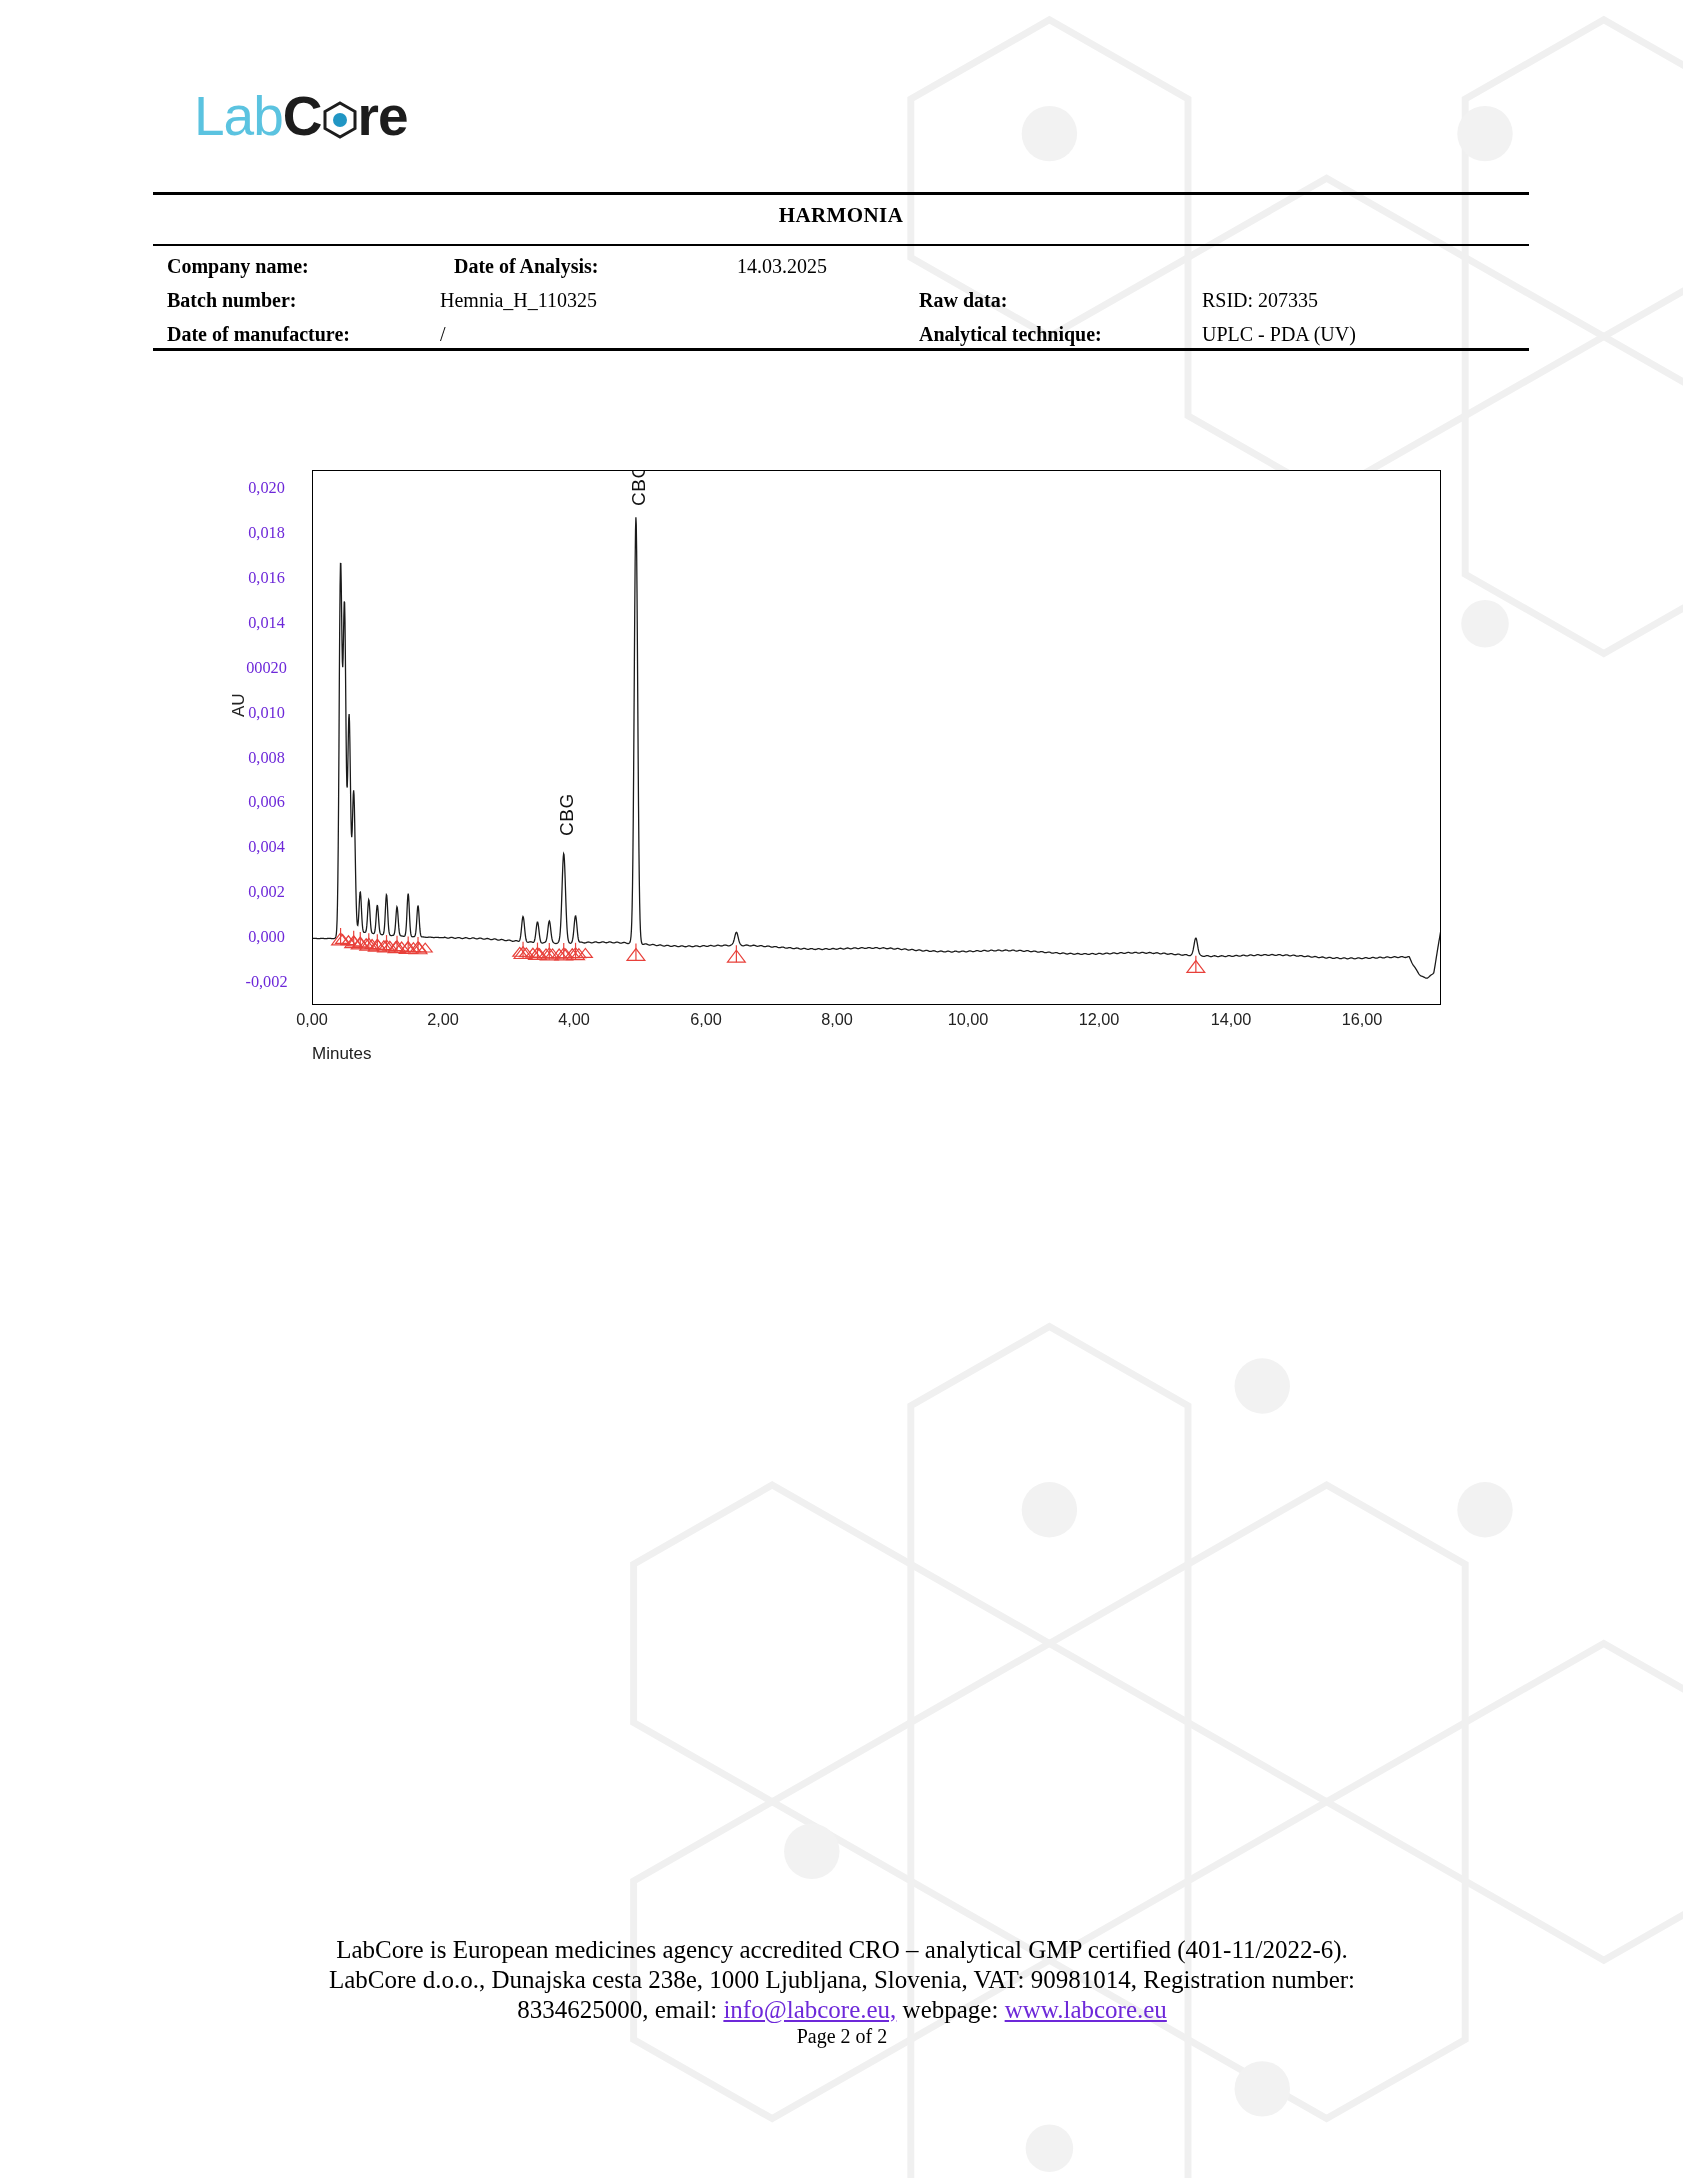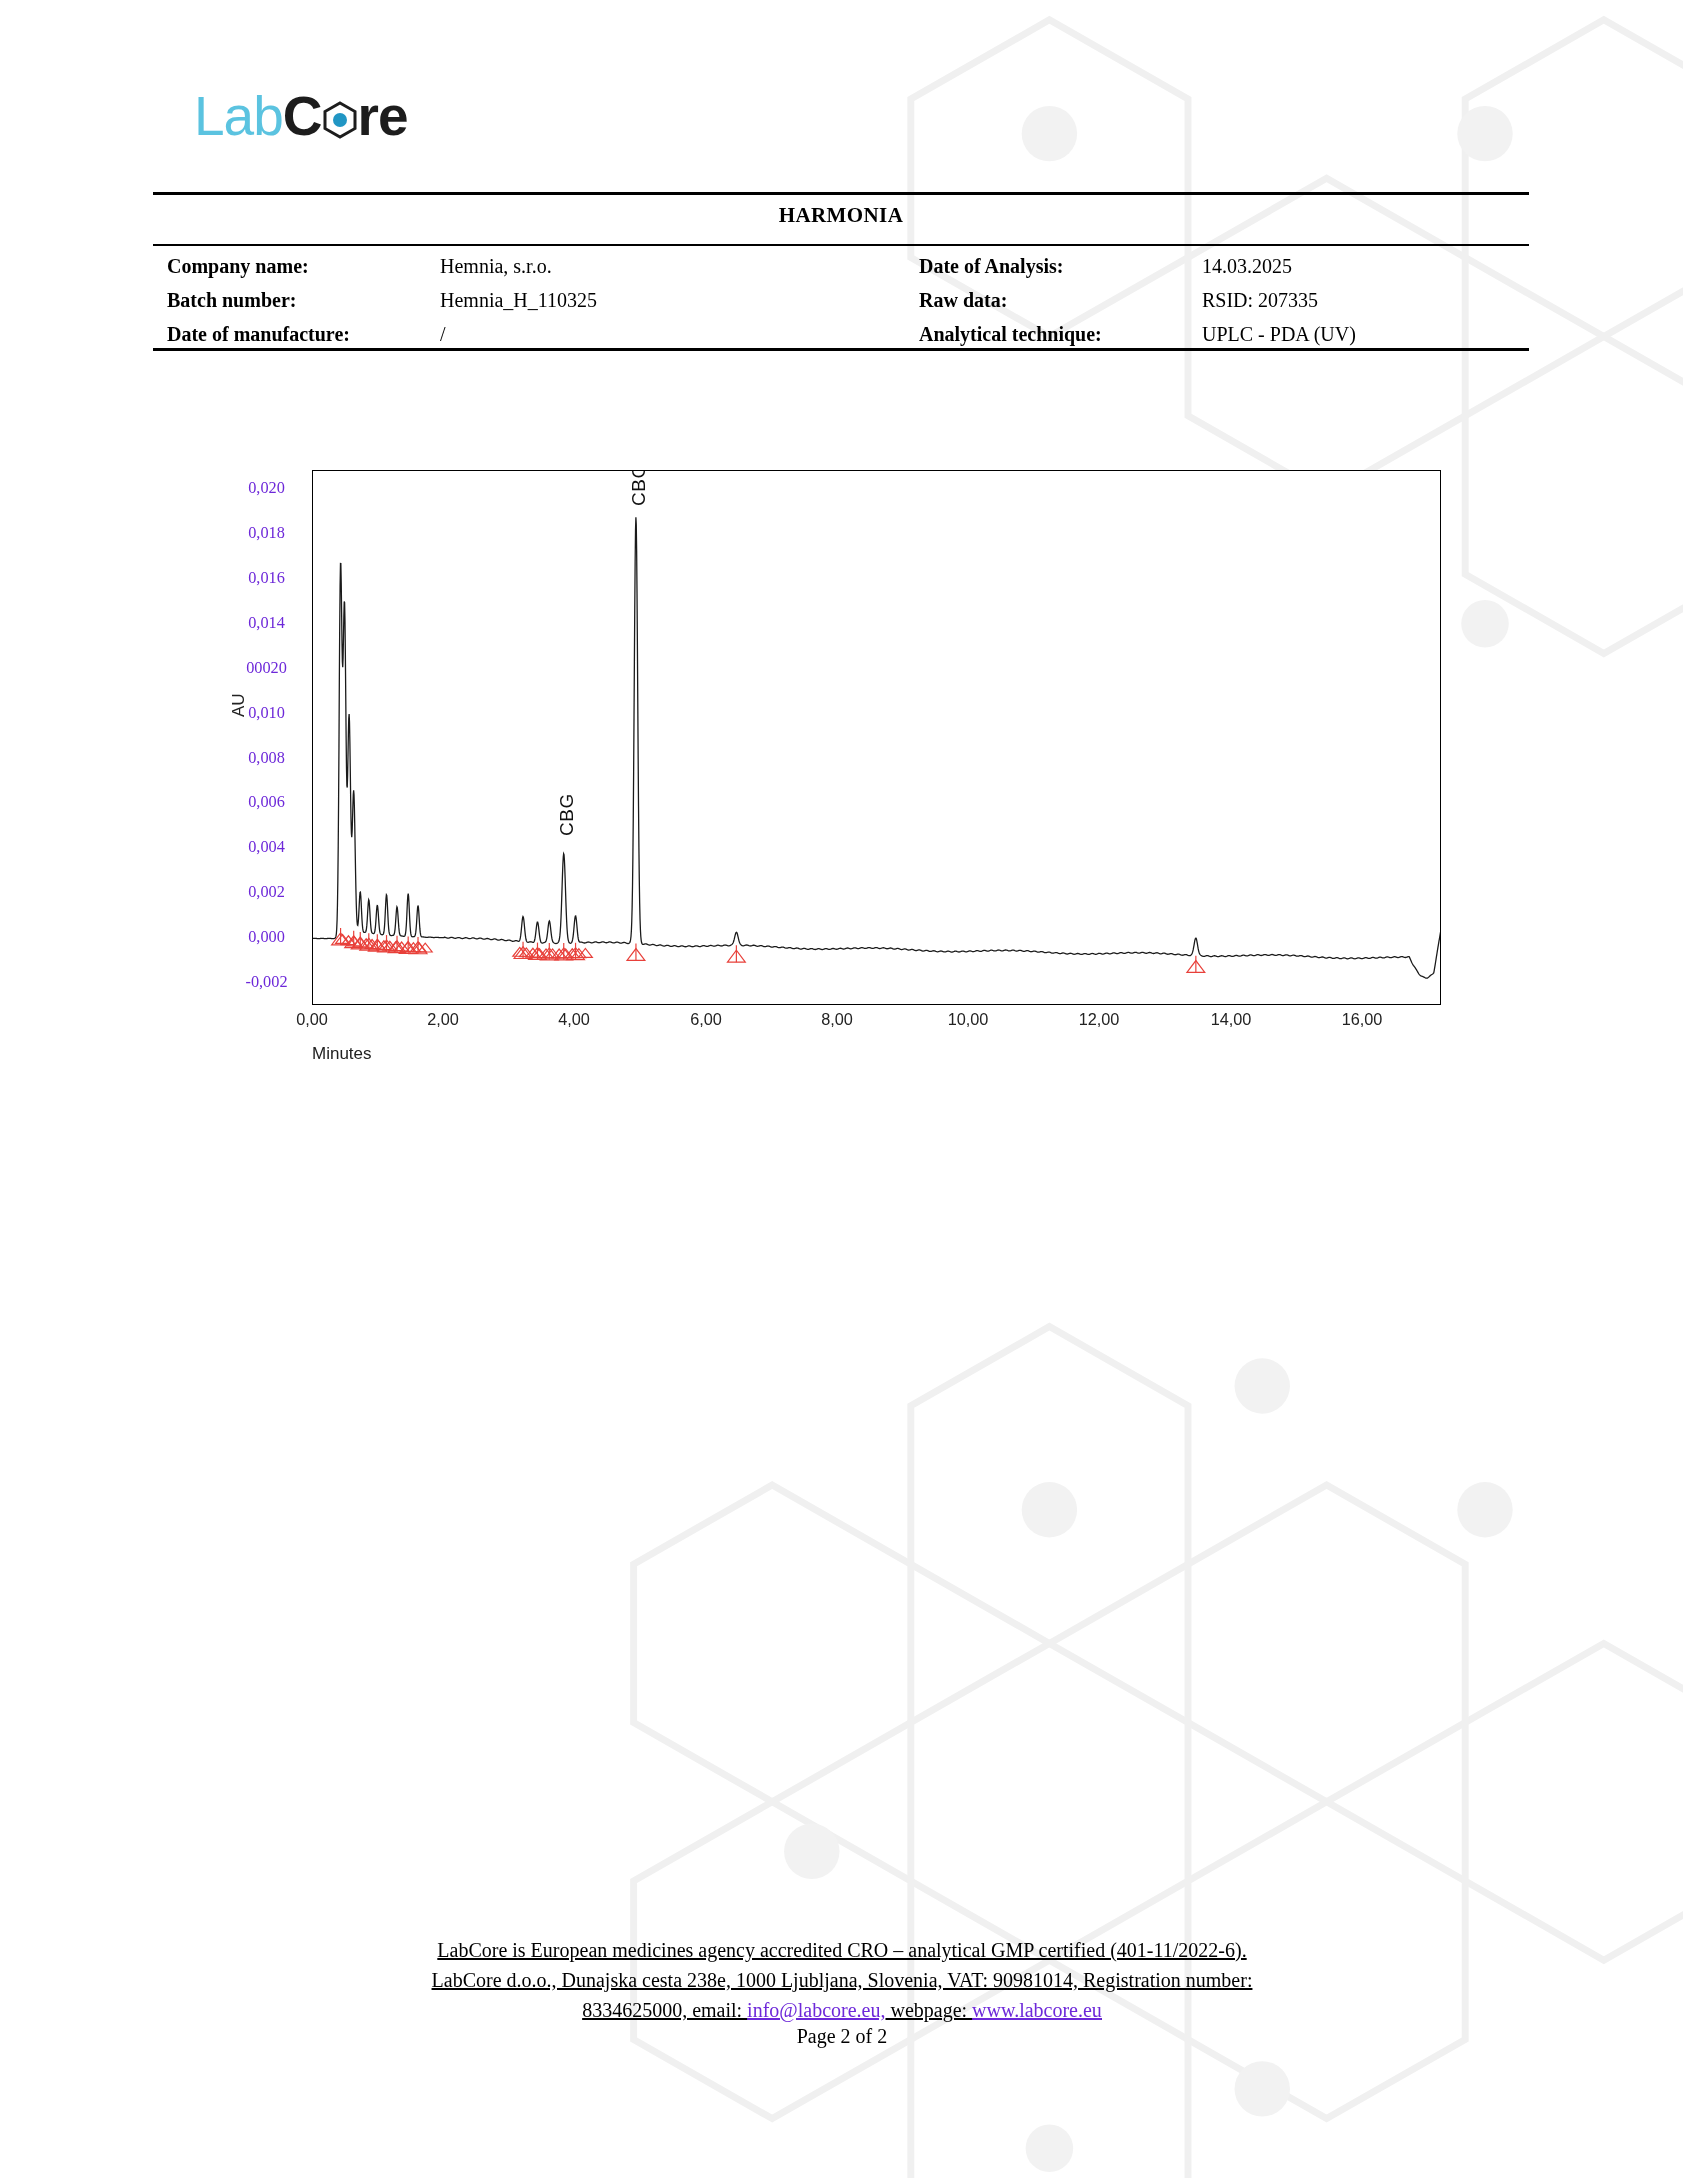--- a/index.html
+++ b/index.html
@@ -179,23 +179,22 @@
     letter-spacing: 0.5px;
   }
 
   
   .footer {
     position: absolute;
     left: 248px;
     top: 1935px;
     width: 1188px;
     text-align: center;
-    font-size: 20px;
+    font-size: 25px;
     line-height: 30px;
-    text-decoration: underline;
   }
   .footer a, .footer .link {
     color: #6d28d9;
     text-decoration: underline;
   }
   .page-num {
     position: absolute;
     left: 248px;
     top: 2025px;
     width: 1188px;
@@ -250,21 +249,20 @@
   </div>
 
   <div class="hdr-rule-top"></div>
   <div class="hdr-title">HARMONIA</div>
   <div class="hdr-rule-mid"></div>
 
   <div class="info-grid">
     <div class="info-row">
       <div class="col-a">
         <div class="cell-lbl">Company name:</div>
-        <div class="cell-val">Hemnia, s.r.o.</div>
       </div>
       <div class="col-b">
         <div class="cell-lbl">Date of Analysis:</div>
         <div class="cell-val">14.03.2025</div>
       </div>
     </div>
     <div class="info-row">
       <div class="col-a">
         <div class="cell-lbl">Batch number:</div>
         <div class="cell-val">Hemnia_H_110325</div>

